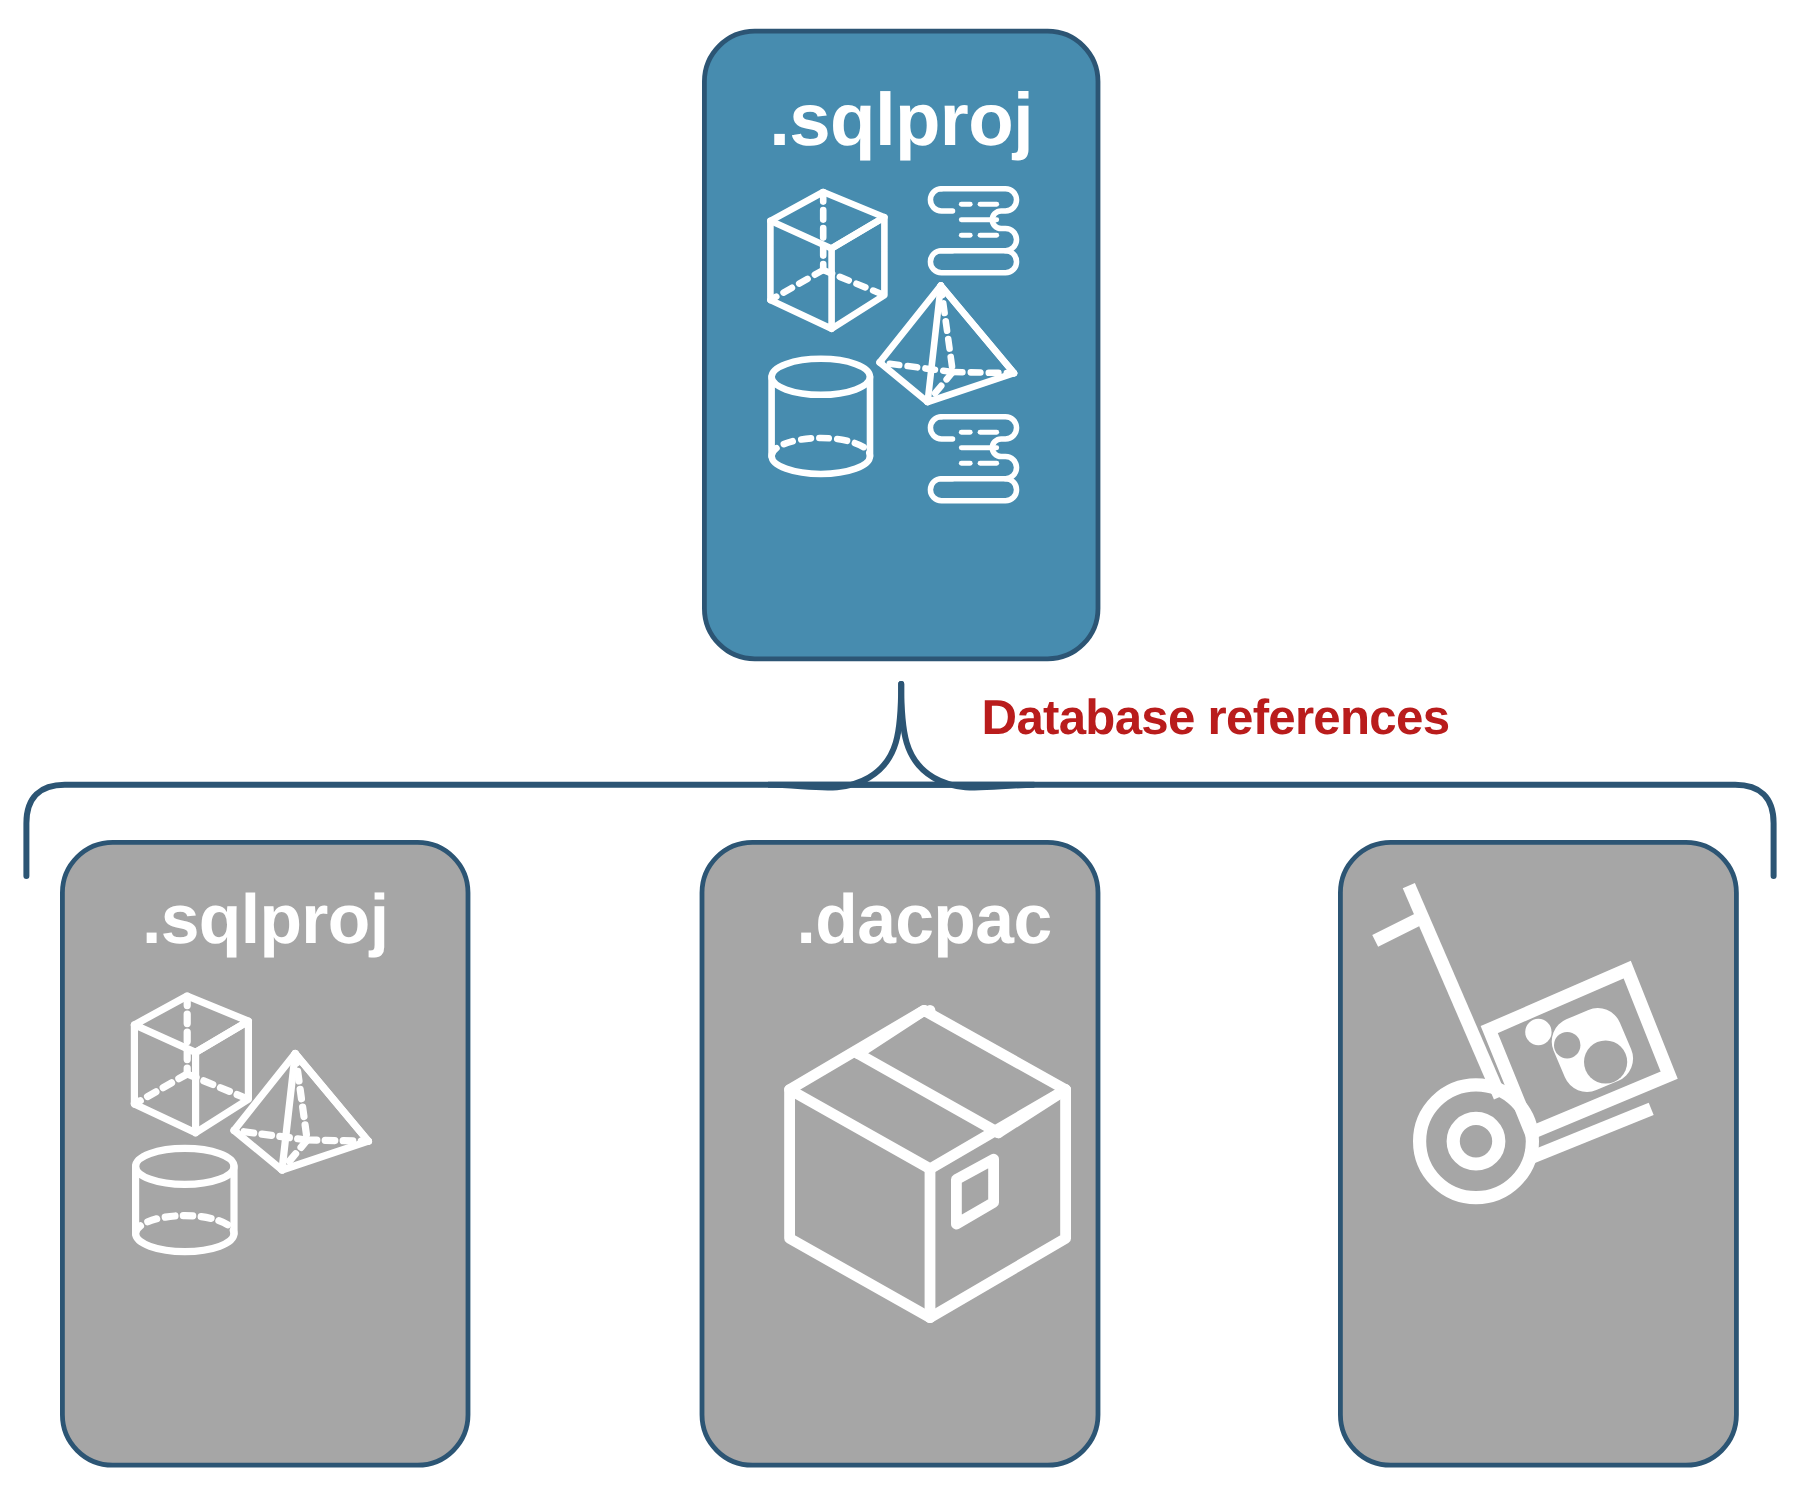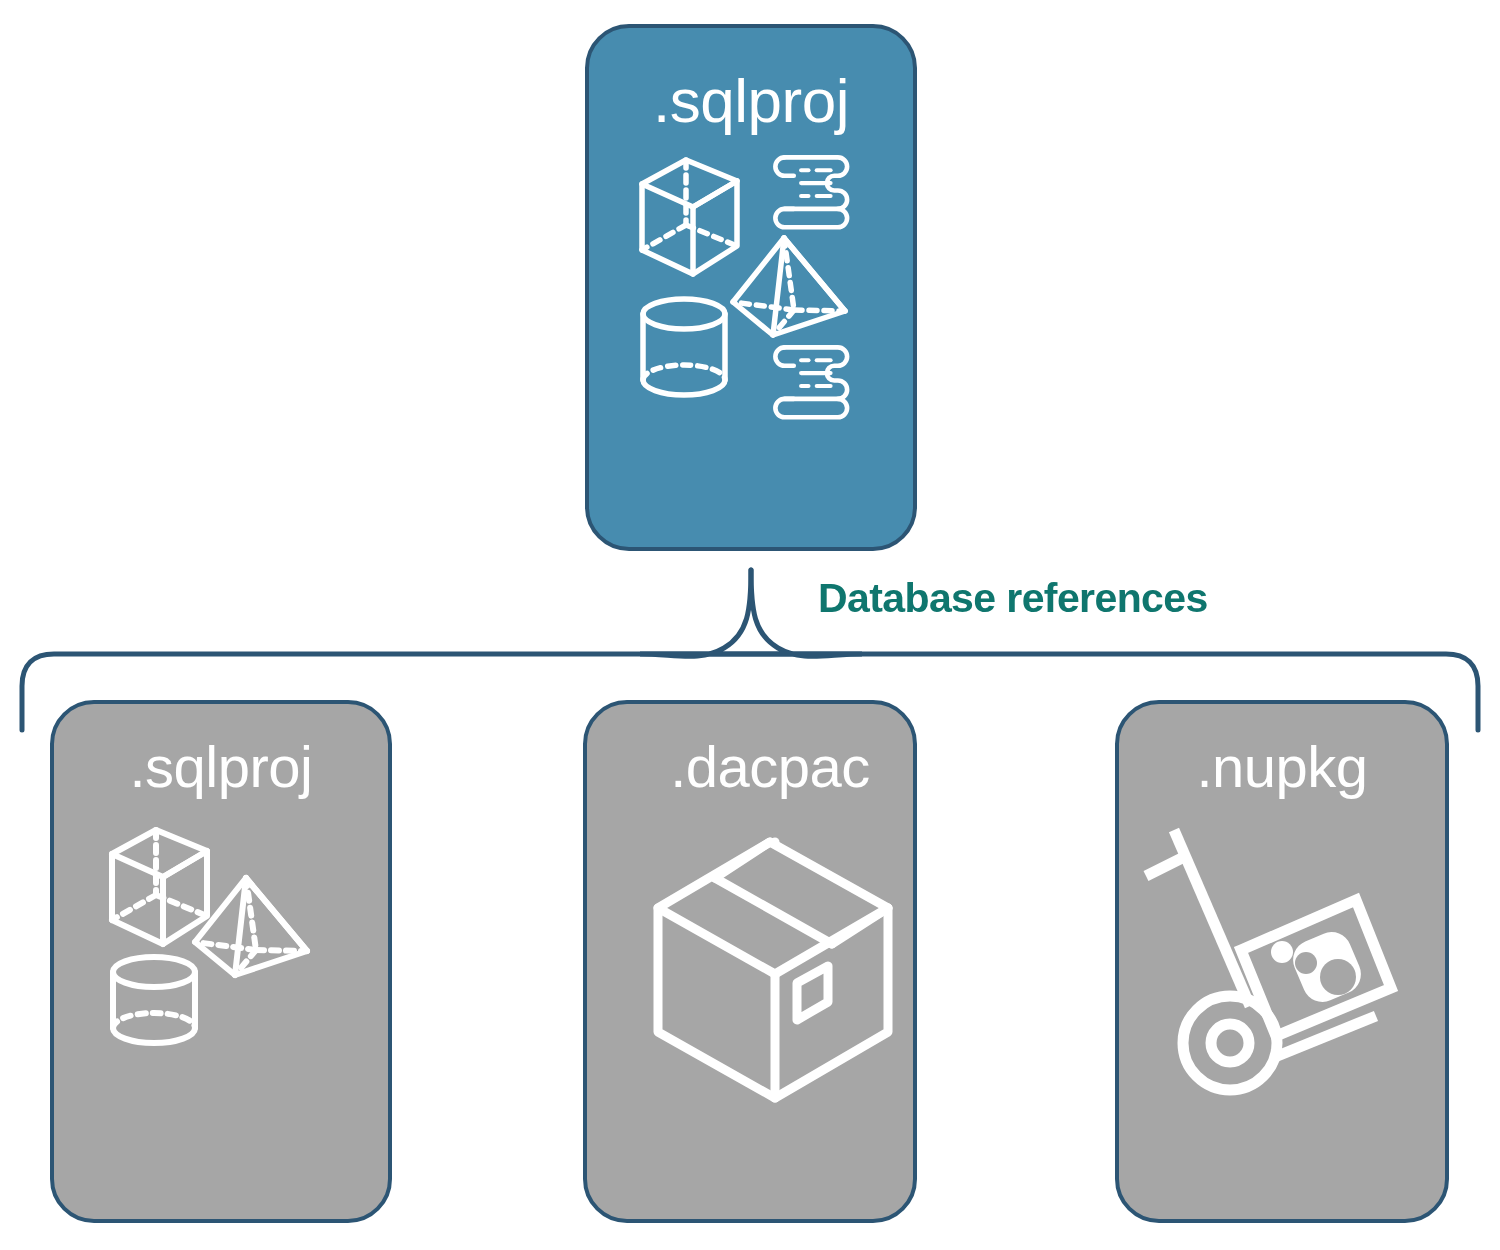--- a/index.html
+++ b/index.html
@@ -27,21 +27,21 @@
     border-radius: 44px;
     display: flex;
     flex-direction: column;
     align-items: center;
   }
   .card.teal   { background: #478CAF; }
   .card.gray   { background: #A6A6A6; }
 
   .card-title {
     color: #ffffff;
-    font-weight: normal;
+    font-weight: bold;
     letter-spacing: -0.5px;
     line-height: 1;
     white-space: nowrap;
     user-select: none;
     text-align: right;
   }
 
   
   #card-root {
     left: 585px;
@@ -91,21 +91,21 @@
   }
   #brace-svg { display: block; width: 1500px; height: 190px; overflow: visible; }
 
   
   #brace-label {
     position: absolute;
     left: 818px;
     top: 578px;
     font-size: 41px;
     font-weight: bold;
-    color: #0f766e;
+    color: #b91c1c;
     letter-spacing: -0.6px;
     line-height: 1;
     white-space: nowrap;
     user-select: none;
   }
 </style>
 </head>
 <body>
 
 <div id="stage">
@@ -254,21 +254,20 @@
           <polyline points="95,58 150,22"></polyline>
           <polyline points="212,124 268,88"></polyline>
 
           <polygon points="177,163 208,146 208,182 177,200"></polygon>
         </g>
       </svg>
     </div>
   </div>
 
   <div class="card gray card-leaf" id="card-nupkg">
-    <div class="card-title">.nupkg</div>
 
     <div class="icon-area">
       <svg class="icon-svg" viewBox="0 0 280 280">
         <g fill="none" stroke="#ffffff" stroke-width="11" stroke-linecap="butt" stroke-linejoin="miter">
 
           <line x1="4" y1="56" x2="44" y2="36"></line>
 
           <line x1="32" y1="10" x2="108" y2="186"></line>
 
           <line x1="133" y1="237" x2="234" y2="196"></line>

